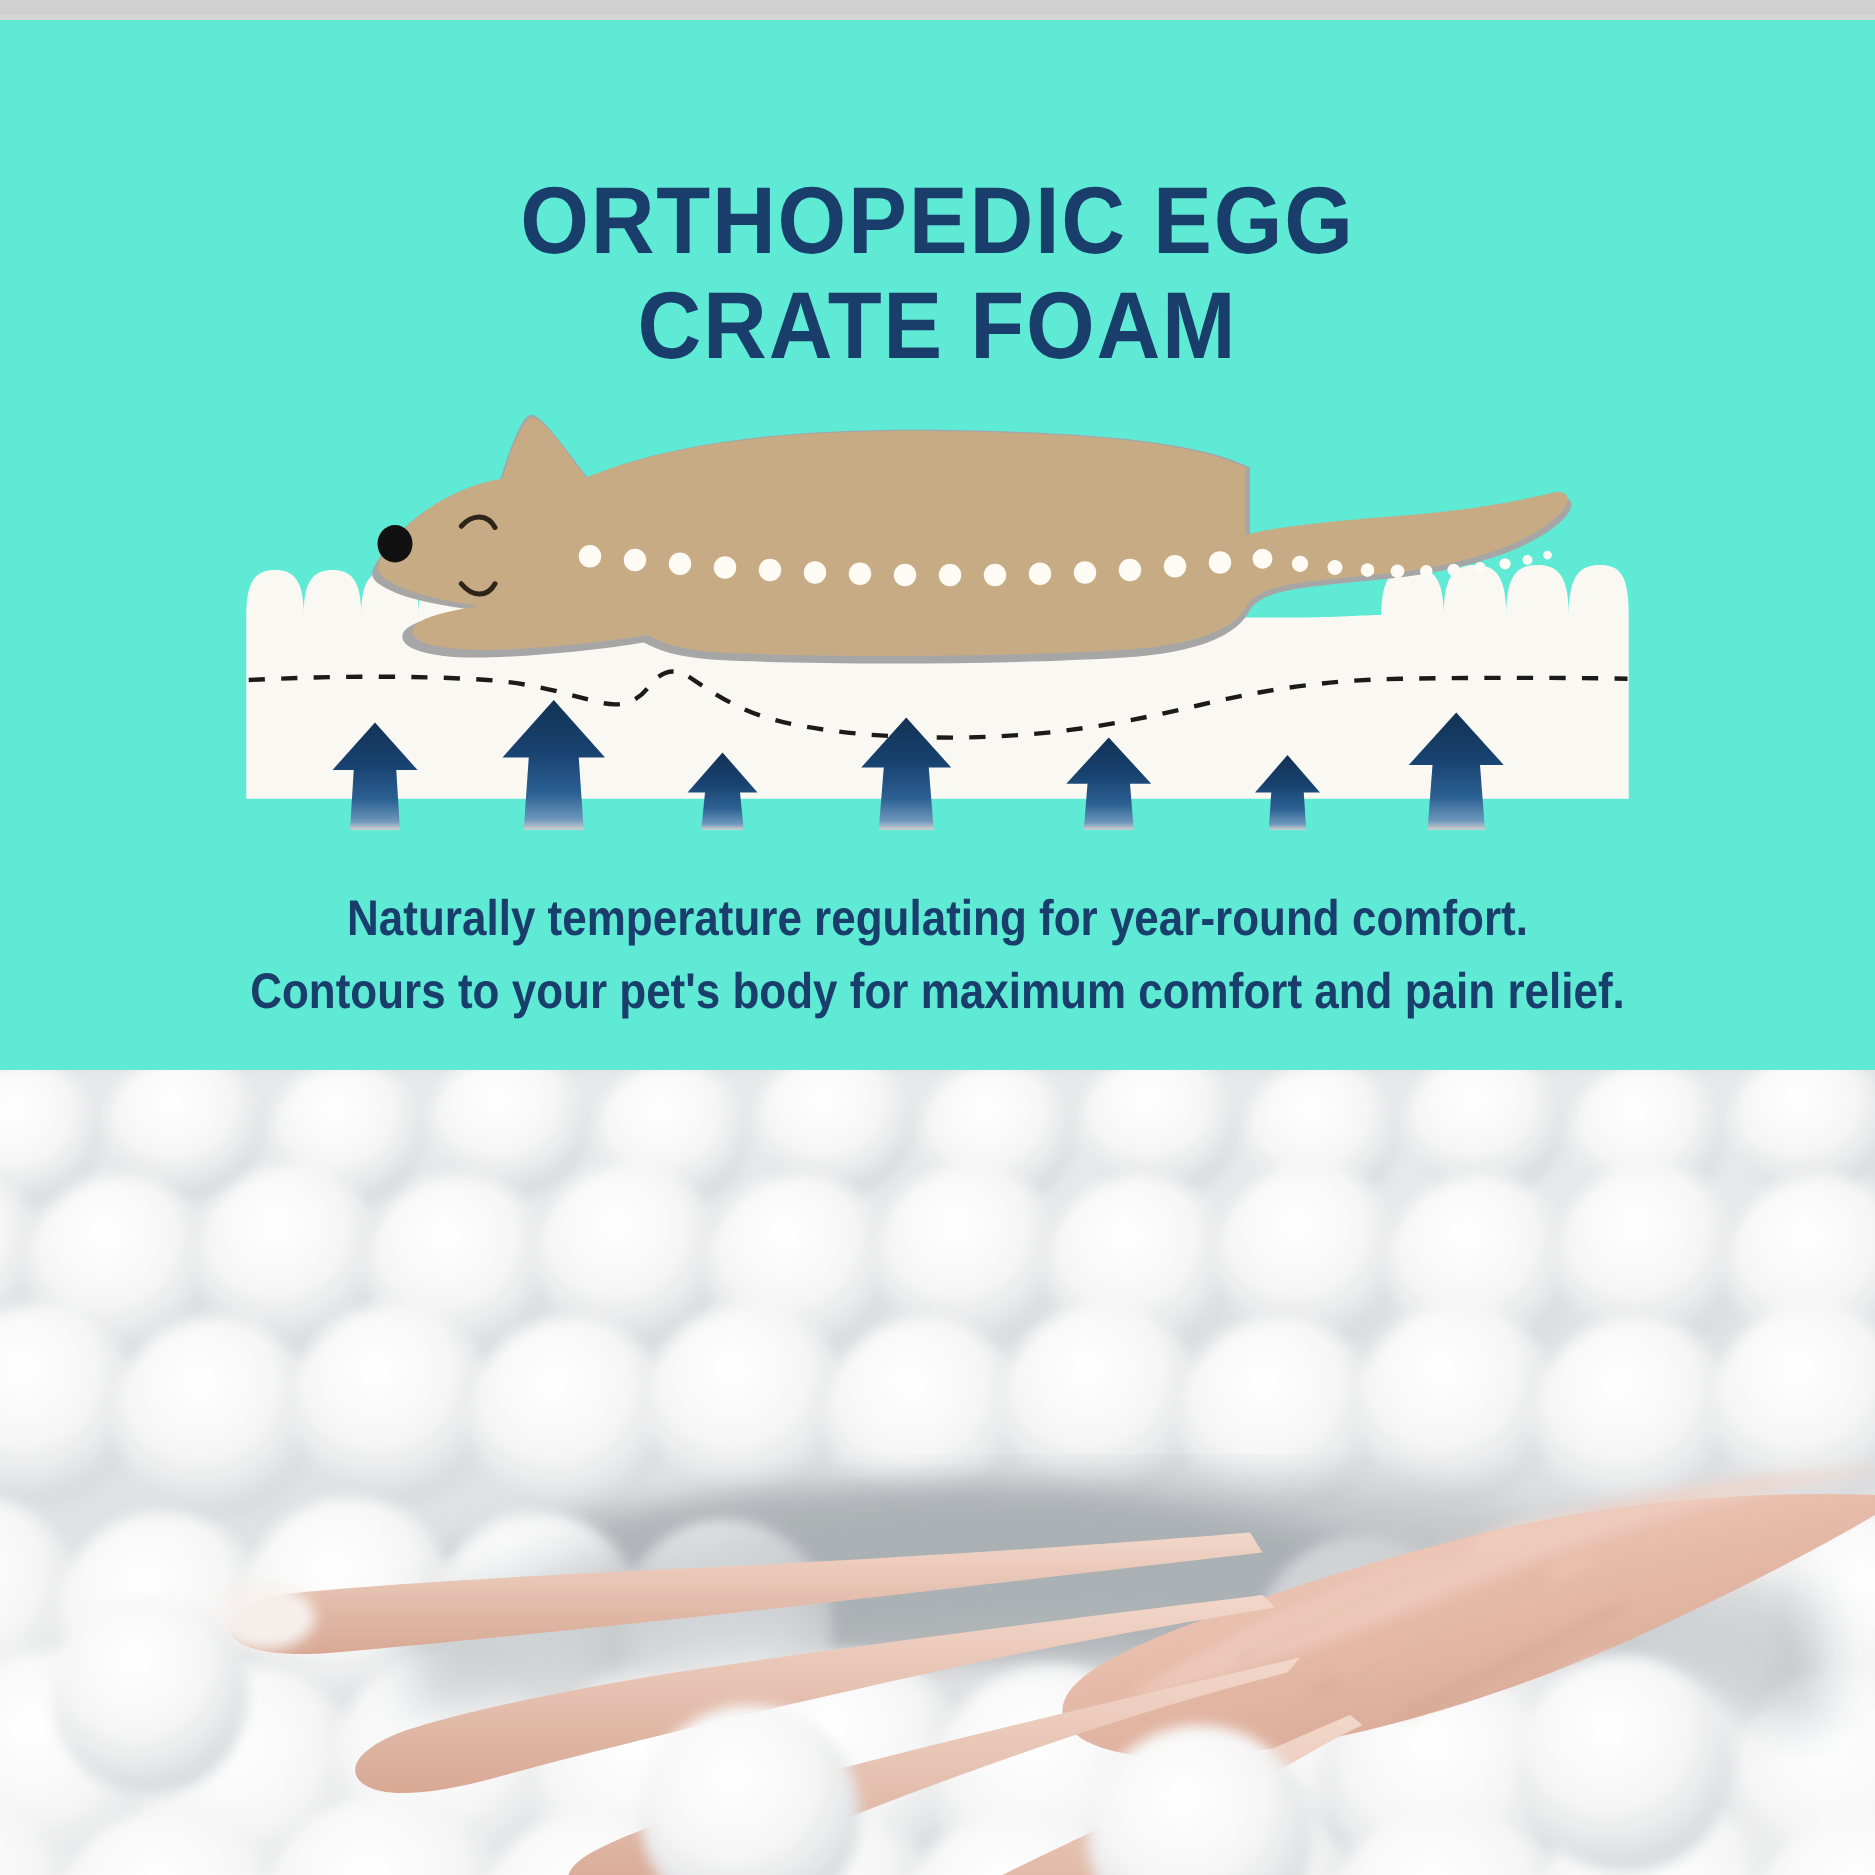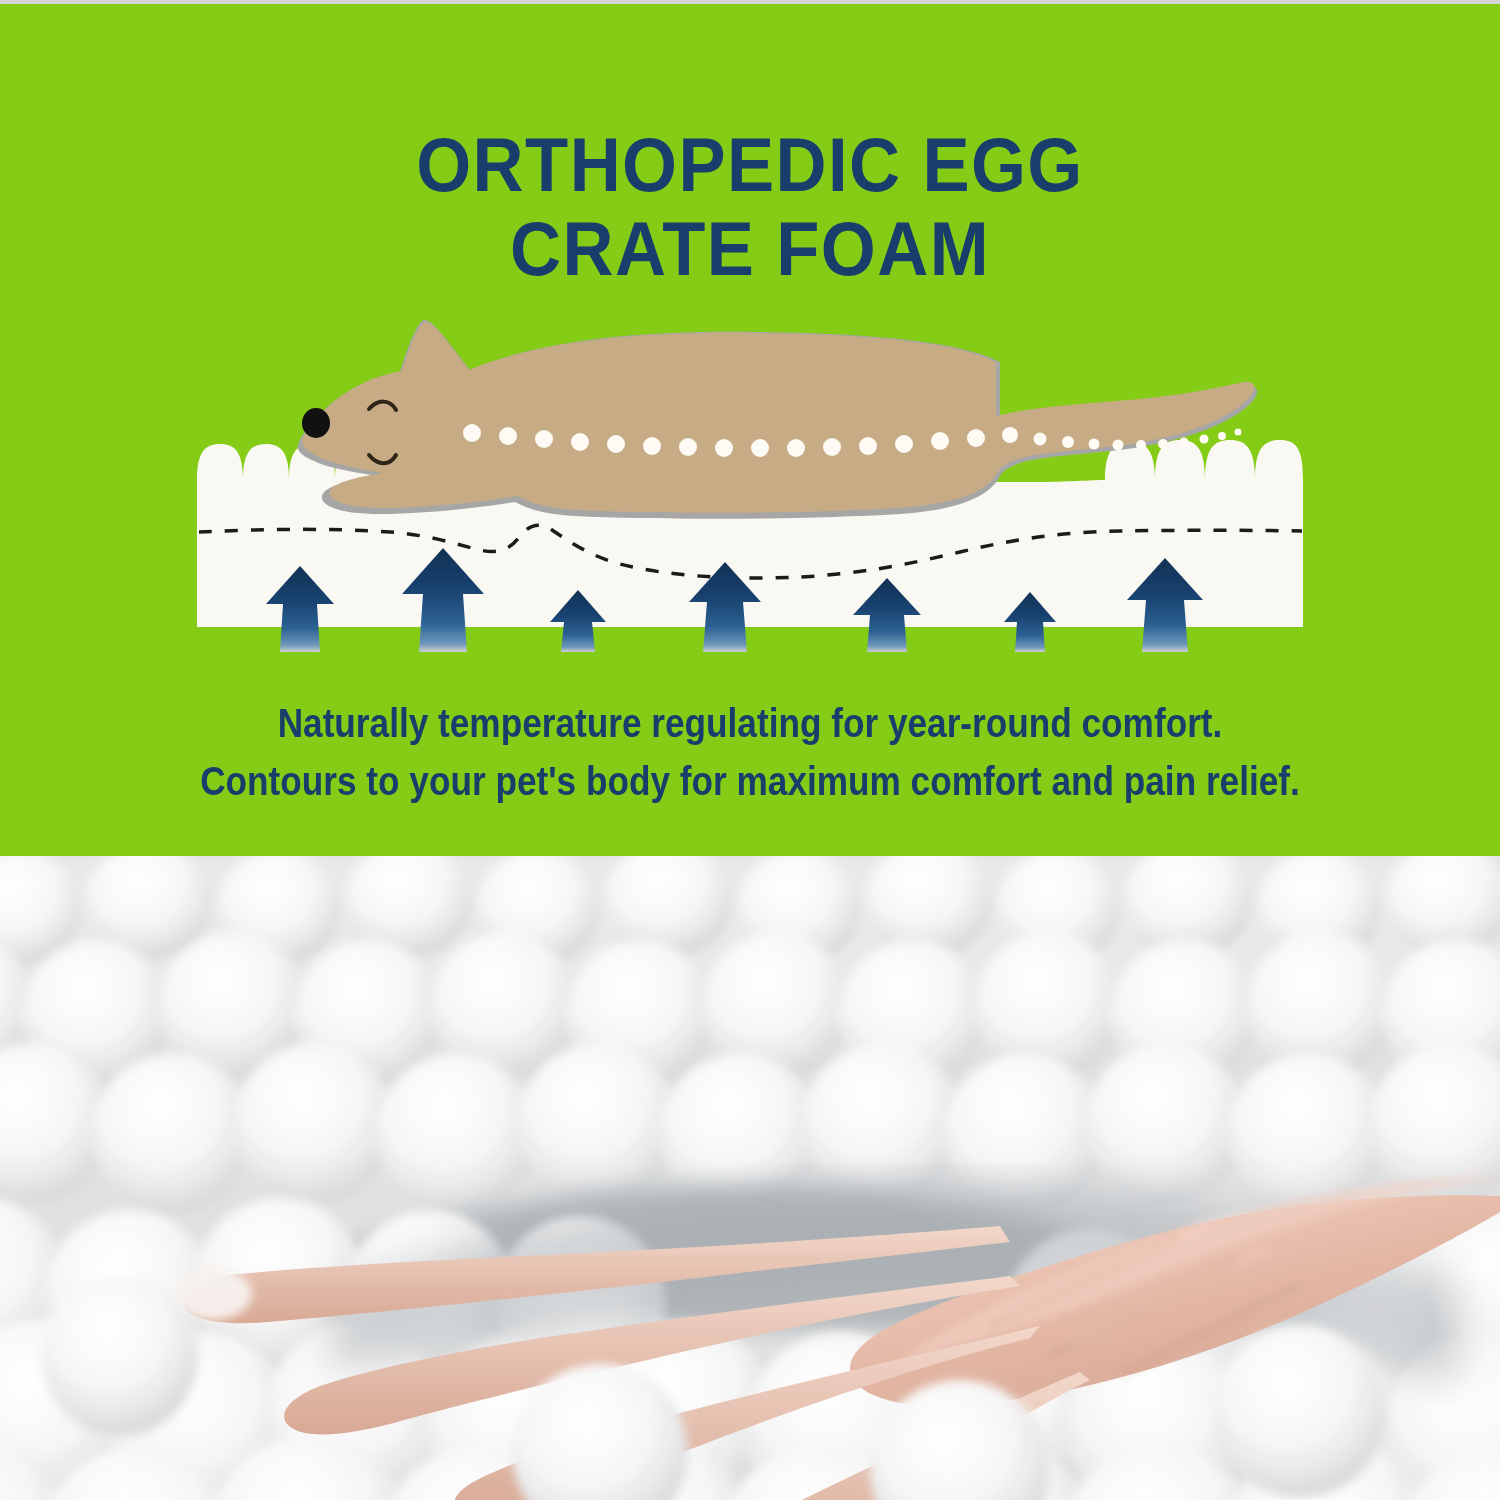--- a/index.html
+++ b/index.html
@@ -6,22 +6,22 @@
   body{font-family:"Liberation Sans",sans-serif;}
   #page{
     position:relative;
     width:1500px;height:1500px;
     overflow:hidden;
     background:#d0d0d0;
   }
 
   
   #info-panel{
-    position:absolute;left:0;top:0;width:1500px;height:856px;
-    background:#84cc16;
+    position:absolute;left:0;top:12px;width:1500px;height:856px;
+    background:#5eead4;
     overflow:hidden;
     text-decoration:underline;
   }
   #top-hairline{
     position:absolute;left:0;top:0;width:1500px;height:4px;
     background:#d6d6d6;
   }
 
   
   #headline{

